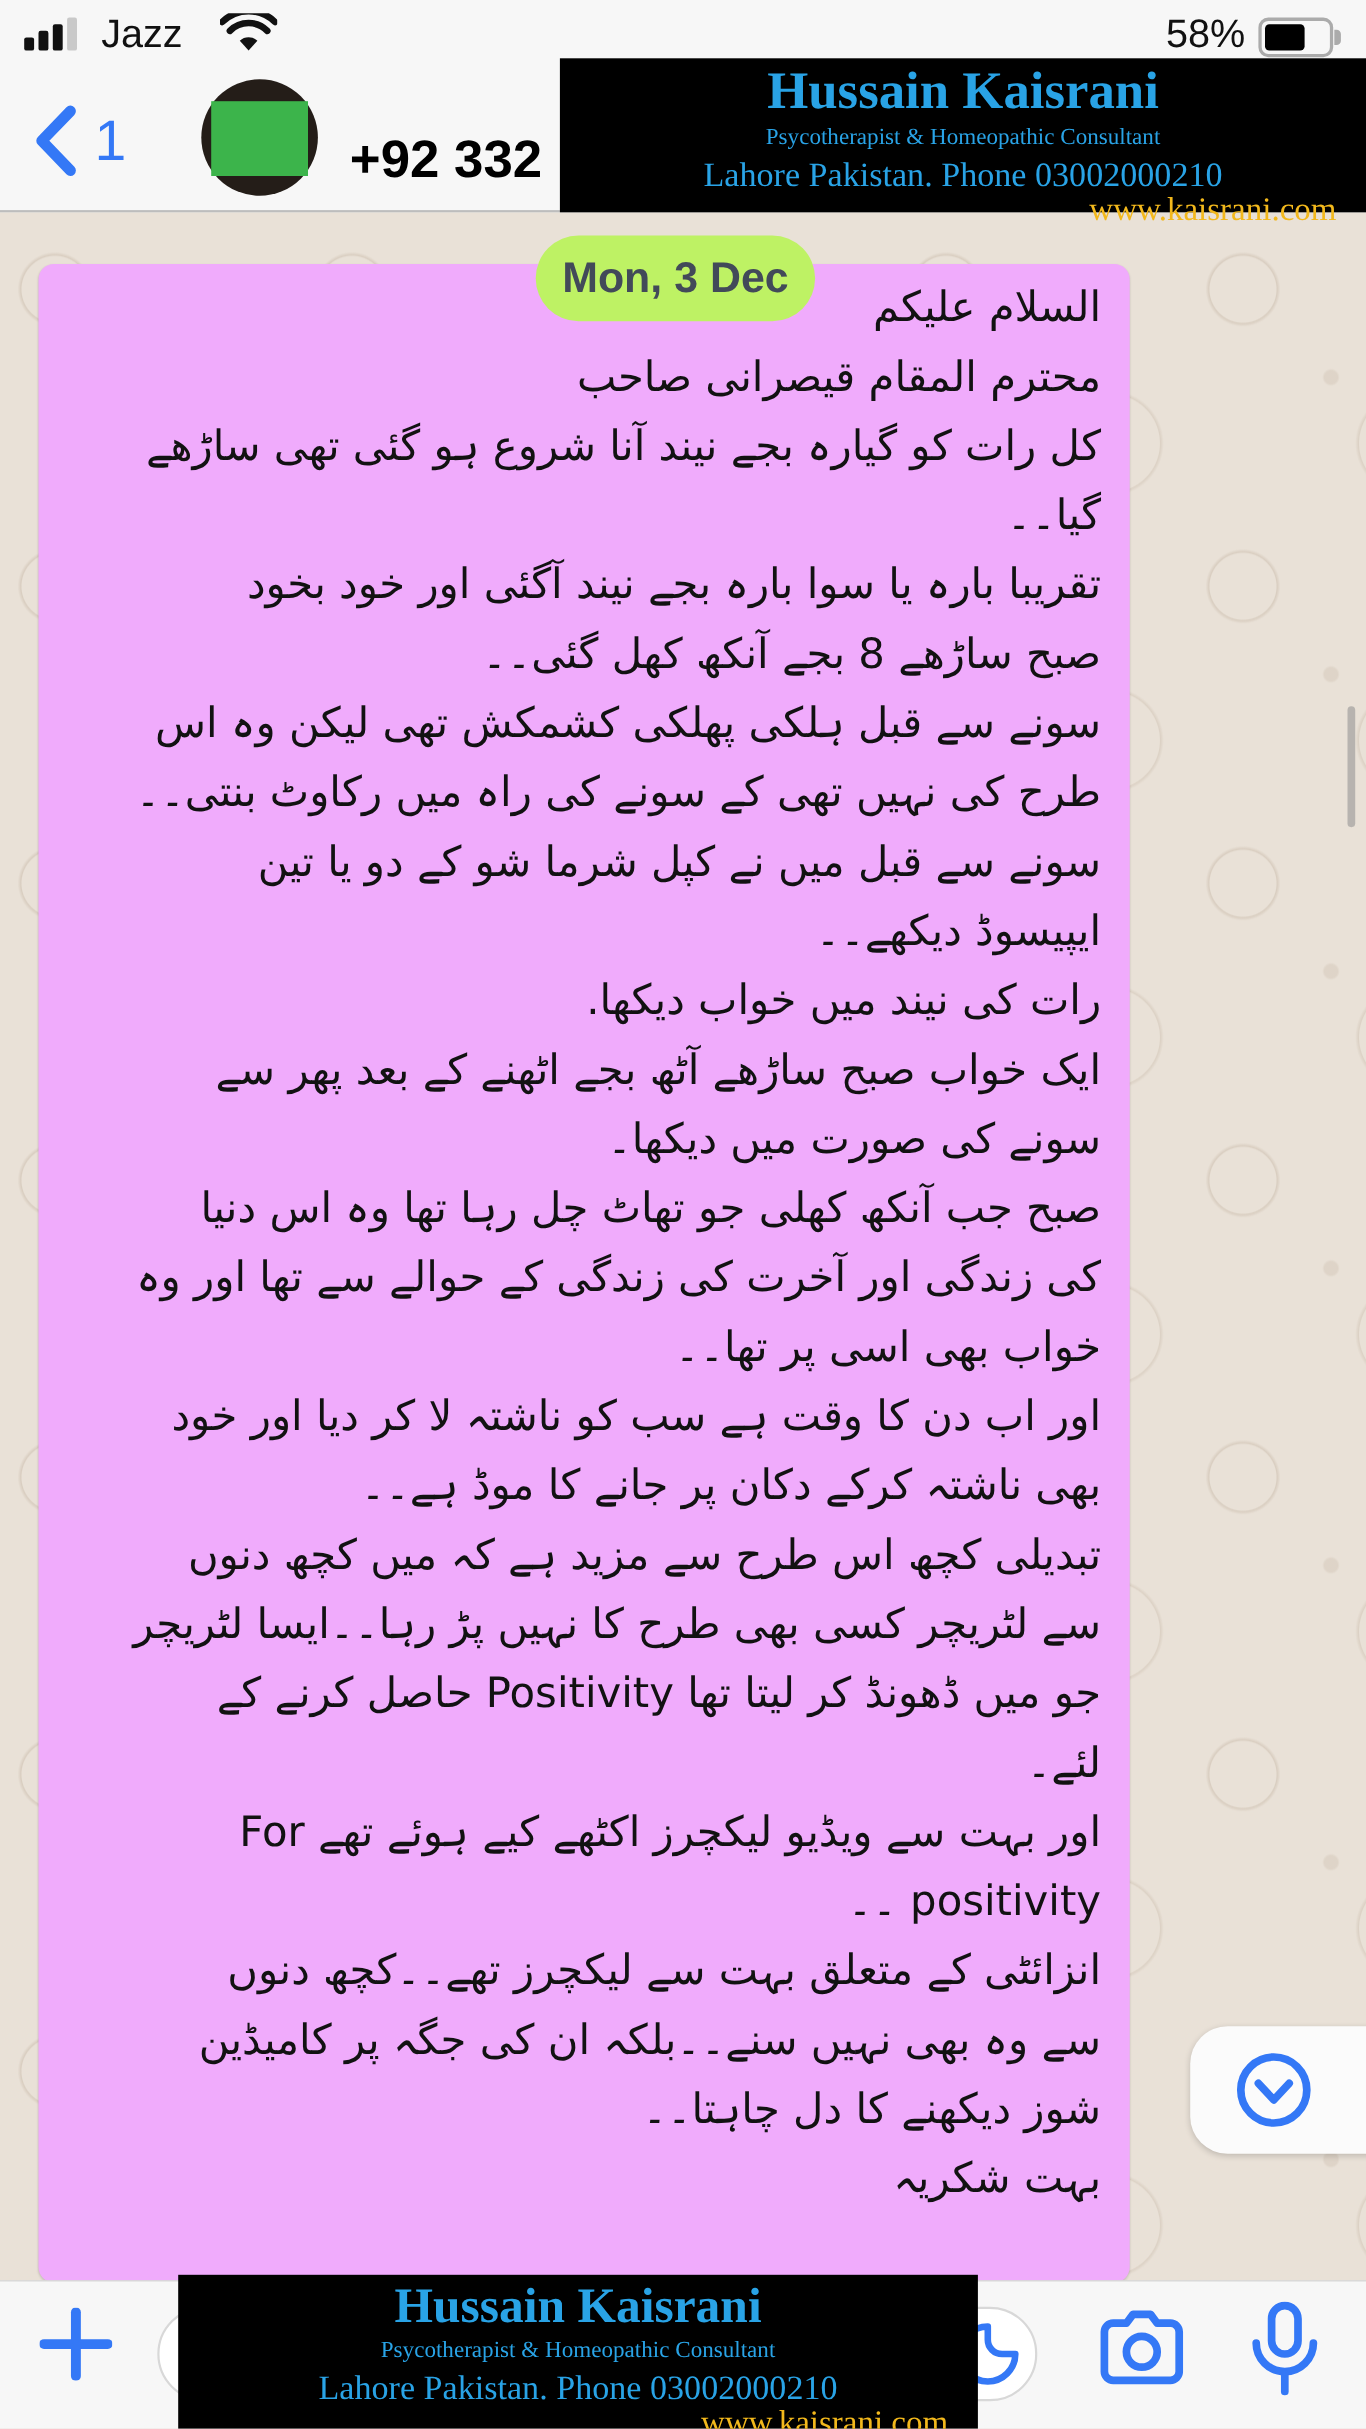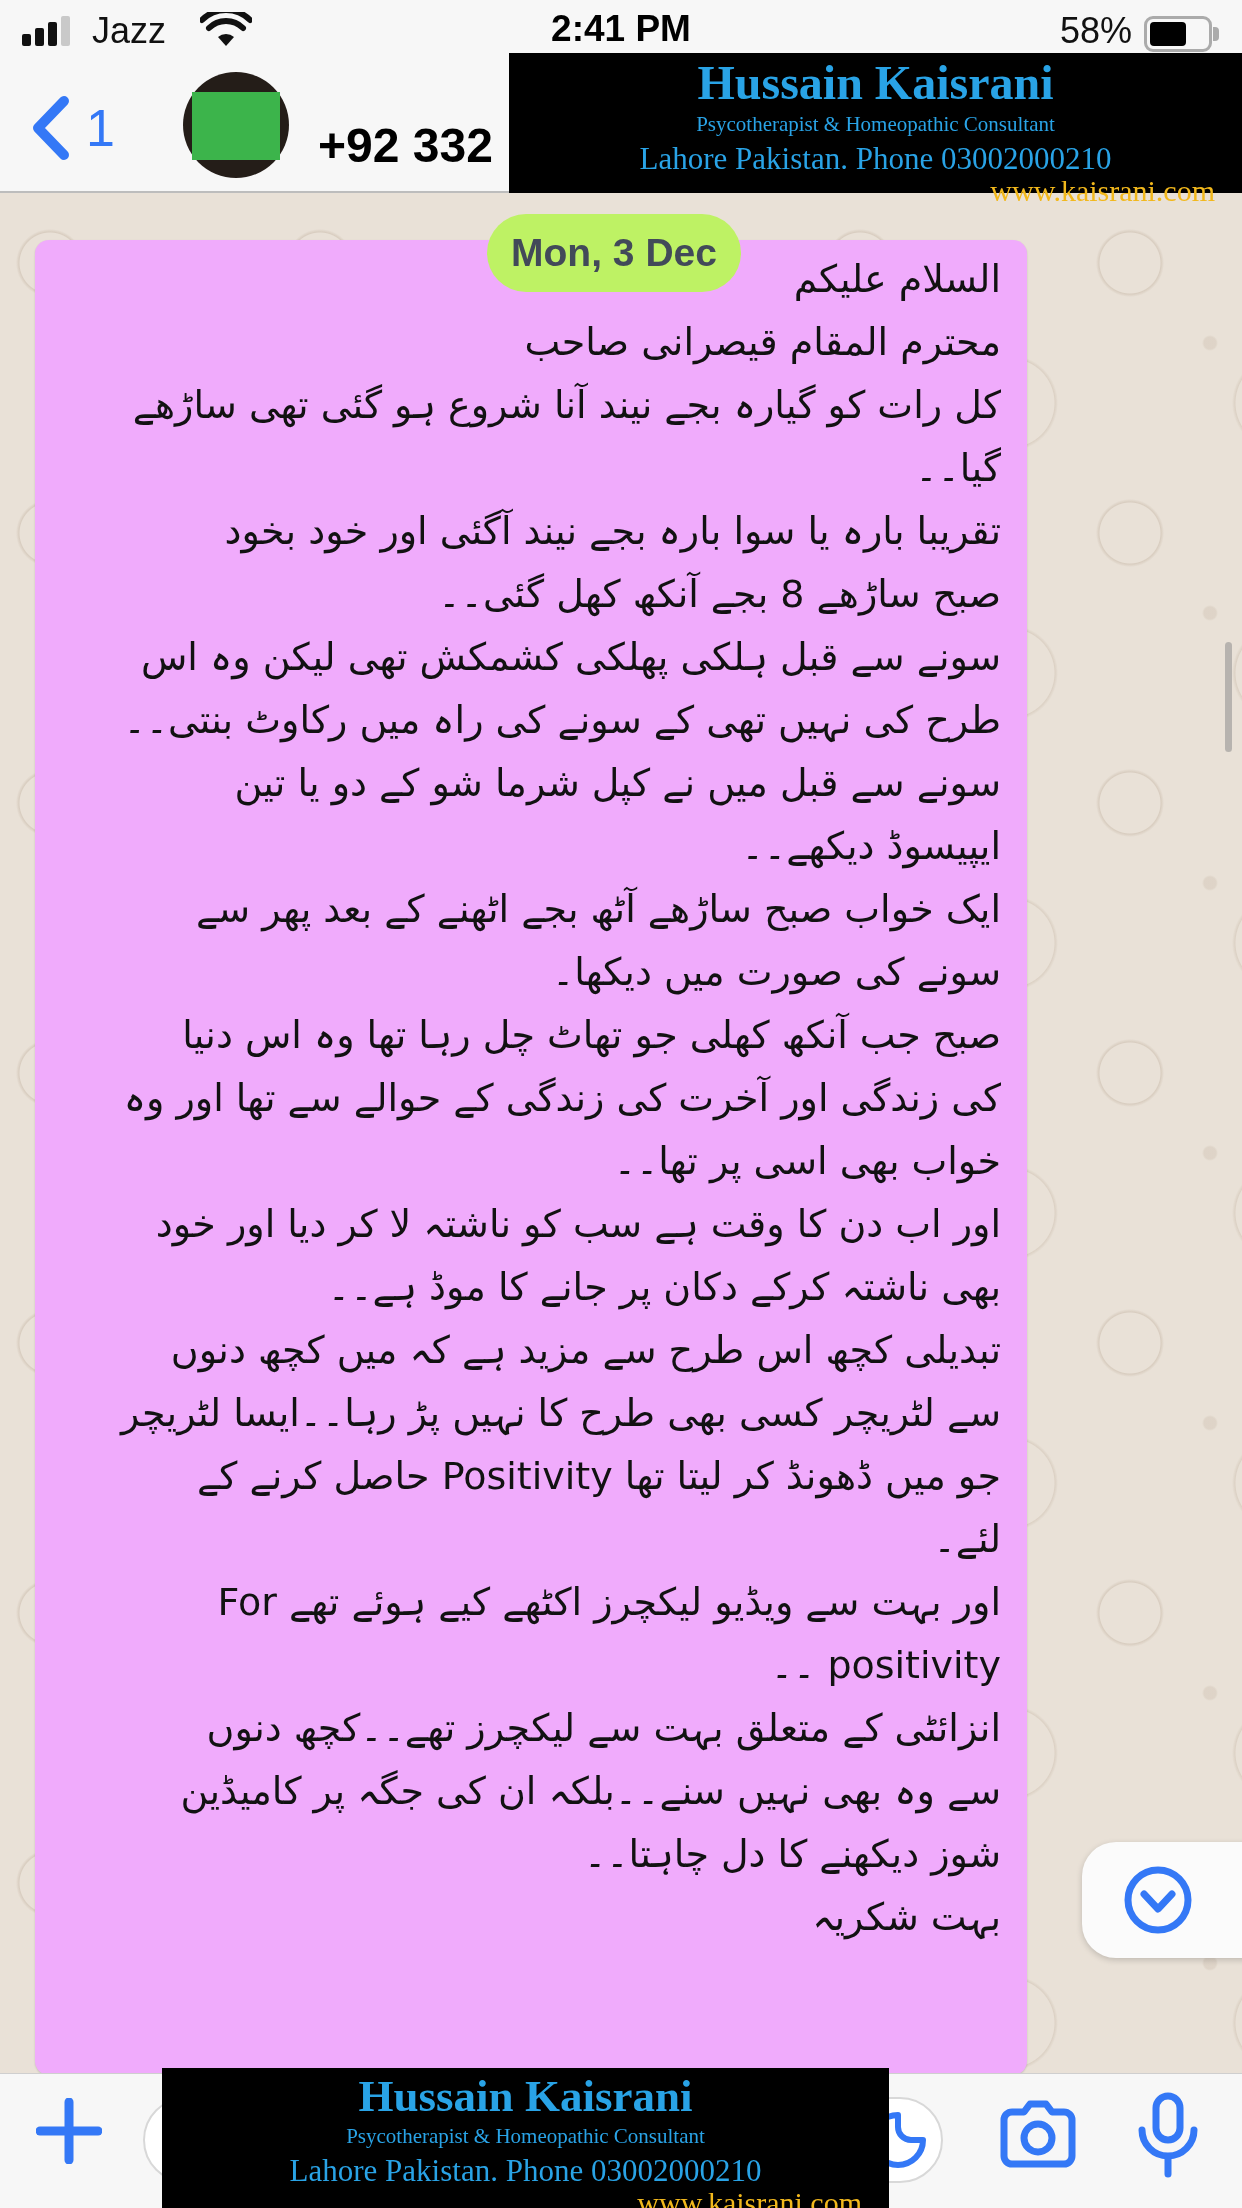--- a/index.html
+++ b/index.html
@@ -90,21 +90,20 @@
         <i class="b4"></i>
       </div>
     <div class="carrier">Jazz</div>
     <span class="wifi">
       <svg width="52" height="38" viewBox="0 0 52 38">
         <path d="M26 34 L18 25 a12 12 0 0 1 16 0 Z" fill="#111"></path>
         <path d="M9 16 a24 24 0 0 1 34 0" fill="none" stroke="#111" stroke-width="6" stroke-linecap="round"></path>
         <path d="M2 8 a34 34 0 0 1 48 0" fill="none" stroke="#111" stroke-width="6" stroke-linecap="round"></path>
       </svg>
     </span>
-    <div class="time">2:41 PM</div>
     <div class="batt-pct">58%</div>
     <div class="batt">
         <div class="fill"></div>
         <div class="nub"></div>
       </div>
   </div>
   <div class="nav">
     <div class="back">
       <svg width="40" height="66" viewBox="0 0 40 66">
         <polyline points="34,6 8,33 34,60" fill="none" stroke="#3478f6" stroke-width="10" stroke-linecap="round" stroke-linejoin="round"></polyline>
@@ -130,20 +129,21 @@
       <div class="msg-line">السلام عليكم</div>
       <div class="msg-line">محترم المقام قیصرانی صاحب</div>
       <div class="msg-line">کل رات کو گیارہ بجے نیند آنا شروع ہو گئی تھی ساڑھے</div>
       <div class="msg-line">گیا۔۔</div>
       <div class="msg-line">تقریبا بارہ یا سوا بارہ بجے نیند آگئی اور خود بخود</div>
       <div class="msg-line">صبح ساڑھے 8 بجے آنکھ کھل گئی۔۔</div>
       <div class="msg-line">سونے سے قبل ہلکی پھلکی کشمکش تھی لیکن وہ اس</div>
       <div class="msg-line">طرح کی نہیں تھی کے سونے کی راہ میں رکاوٹ بنتی۔۔</div>
       <div class="msg-line">سونے سے قبل میں نے کپل شرما شو کے دو یا تین</div>
       <div class="msg-line">ایپیسوڈ دیکھے۔۔</div>
+      <div class="msg-line">رات کی نیند میں خواب دیکھا.</div>
       <div class="msg-line">ایک خواب صبح ساڑھے آٹھ بجے اٹھنے کے بعد پھر سے</div>
       <div class="msg-line">سونے کی صورت میں دیکھا۔</div>
       <div class="msg-line">صبح جب آنکھ کھلی جو تھاٹ  چل رہا تھا وہ اس دنیا</div>
       <div class="msg-line">کی زندگی اور آخرت کی زندگی کے حوالے سے تھا اور وہ</div>
       <div class="msg-line">خواب بھی اسی پر تھا۔۔</div>
       <div class="msg-line">اور اب دن کا وقت ہے سب کو ناشتہ لا کر دیا اور خود</div>
       <div class="msg-line">بھی ناشتہ کرکے دکان پر جانے کا موڈ ہے۔۔</div>
       <div class="msg-line">تبدیلی کچھ اس طرح سے مزید ہے کہ میں کچھ دنوں</div>
       <div class="msg-line">سے لٹریچر کسی بھی طرح کا نہیں پڑ رہا۔۔ایسا لٹریچر</div>
       <div class="msg-line">جو میں  ڈھونڈ کر لیتا تھا Positivity حاصل کرنے کے</div>

